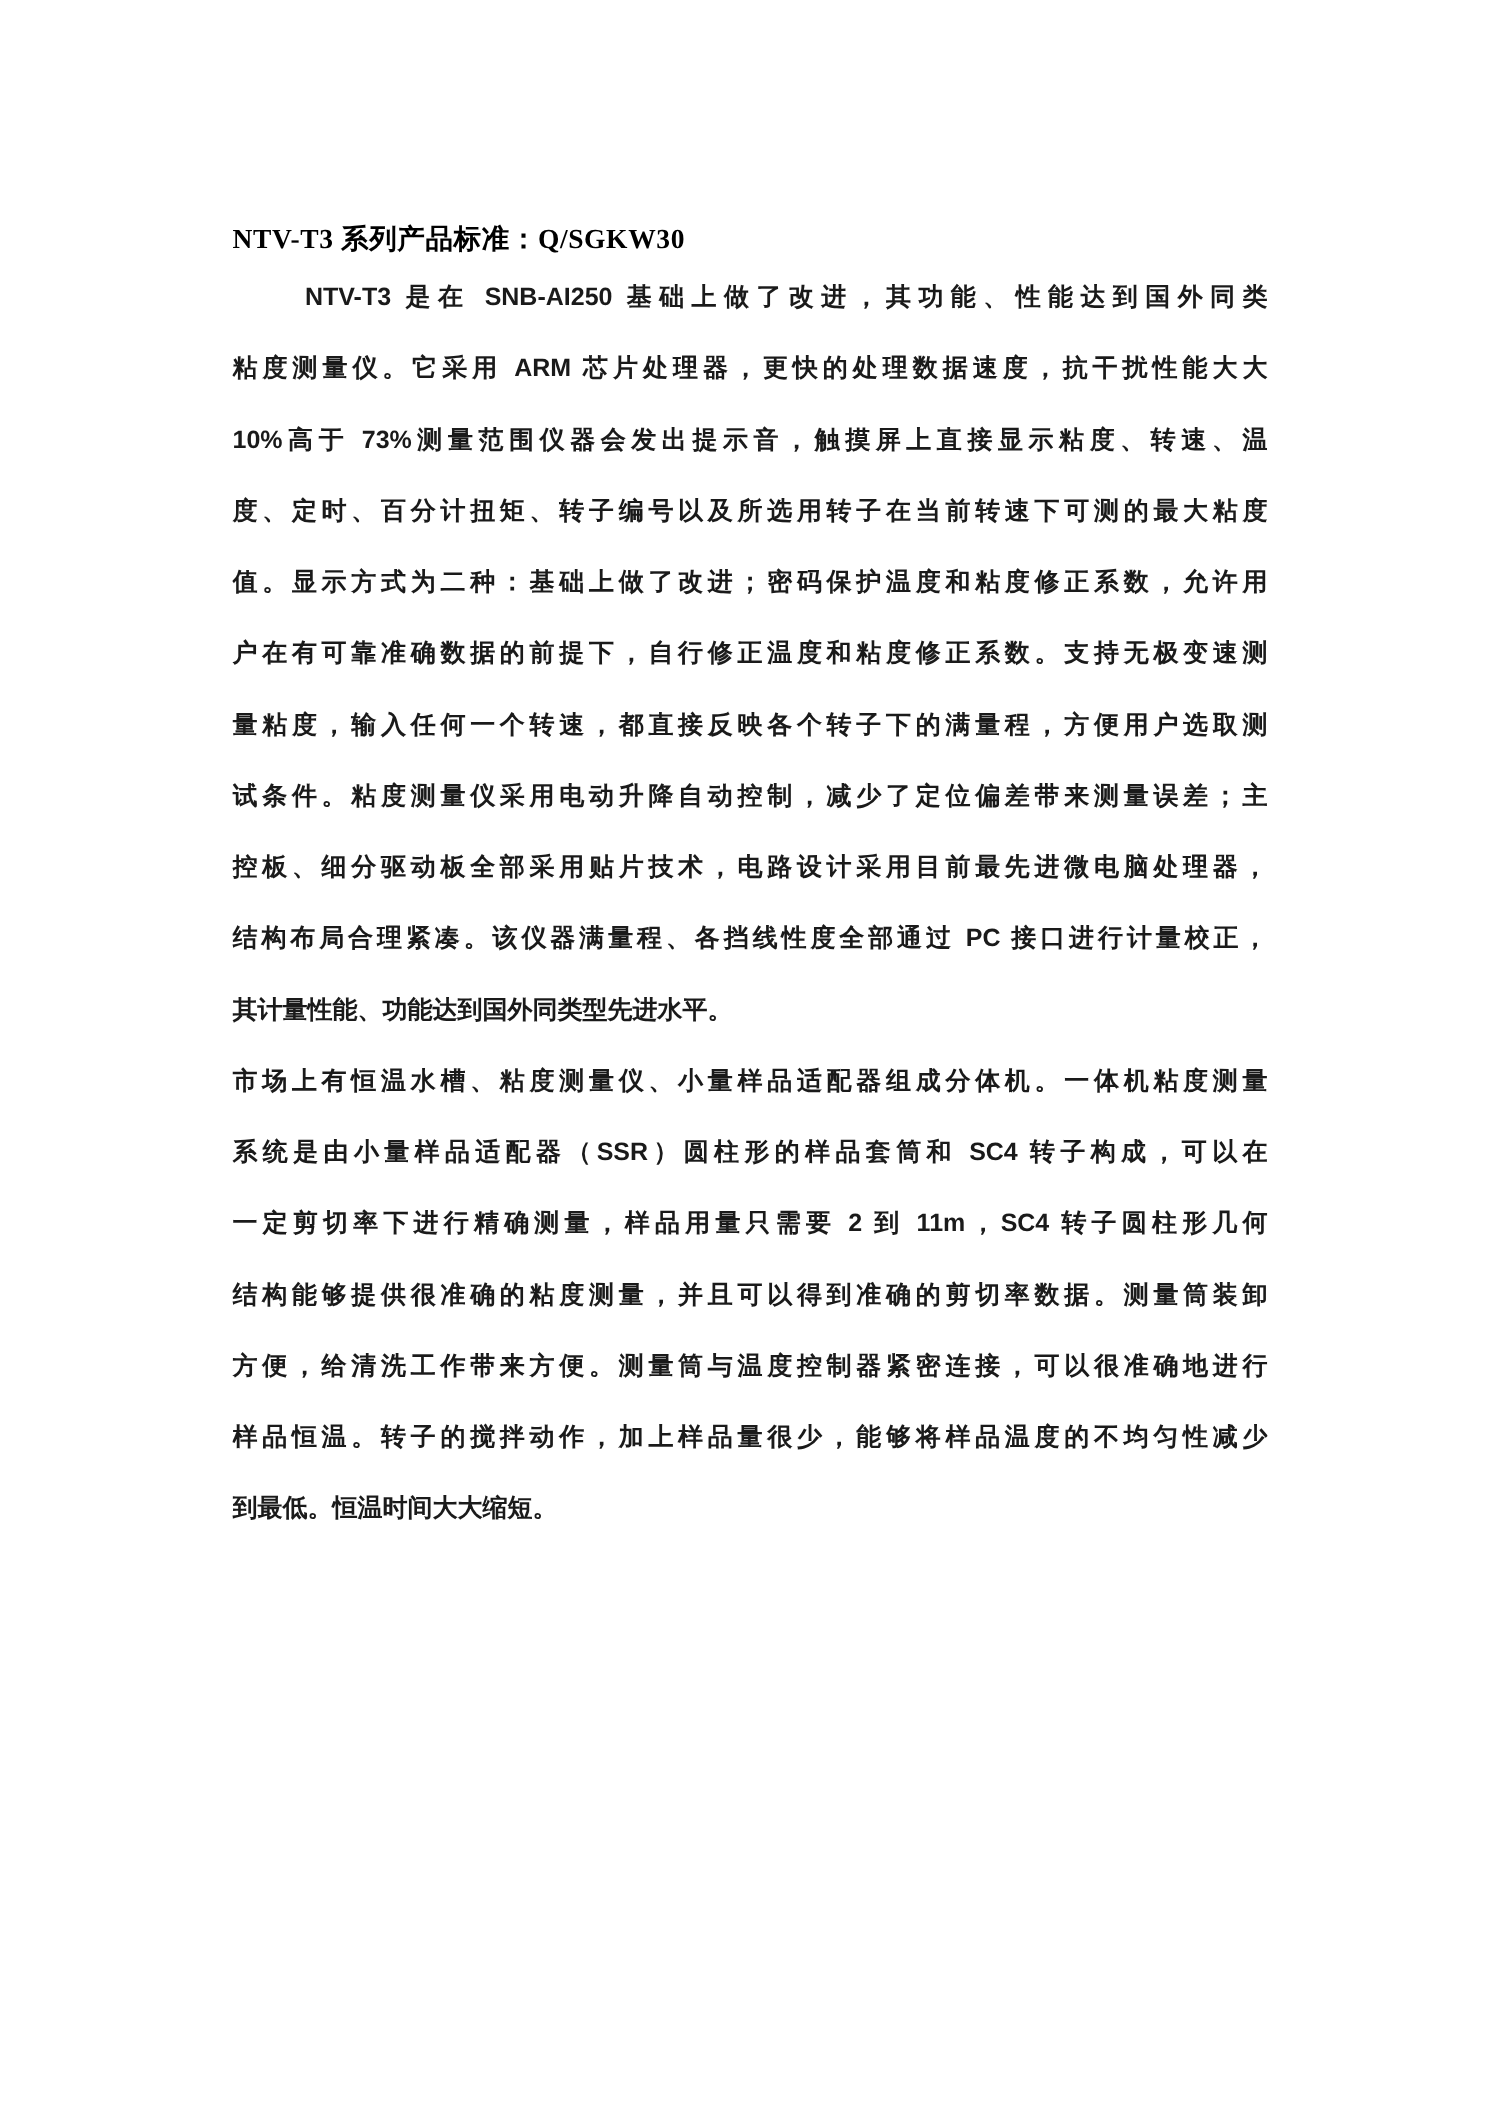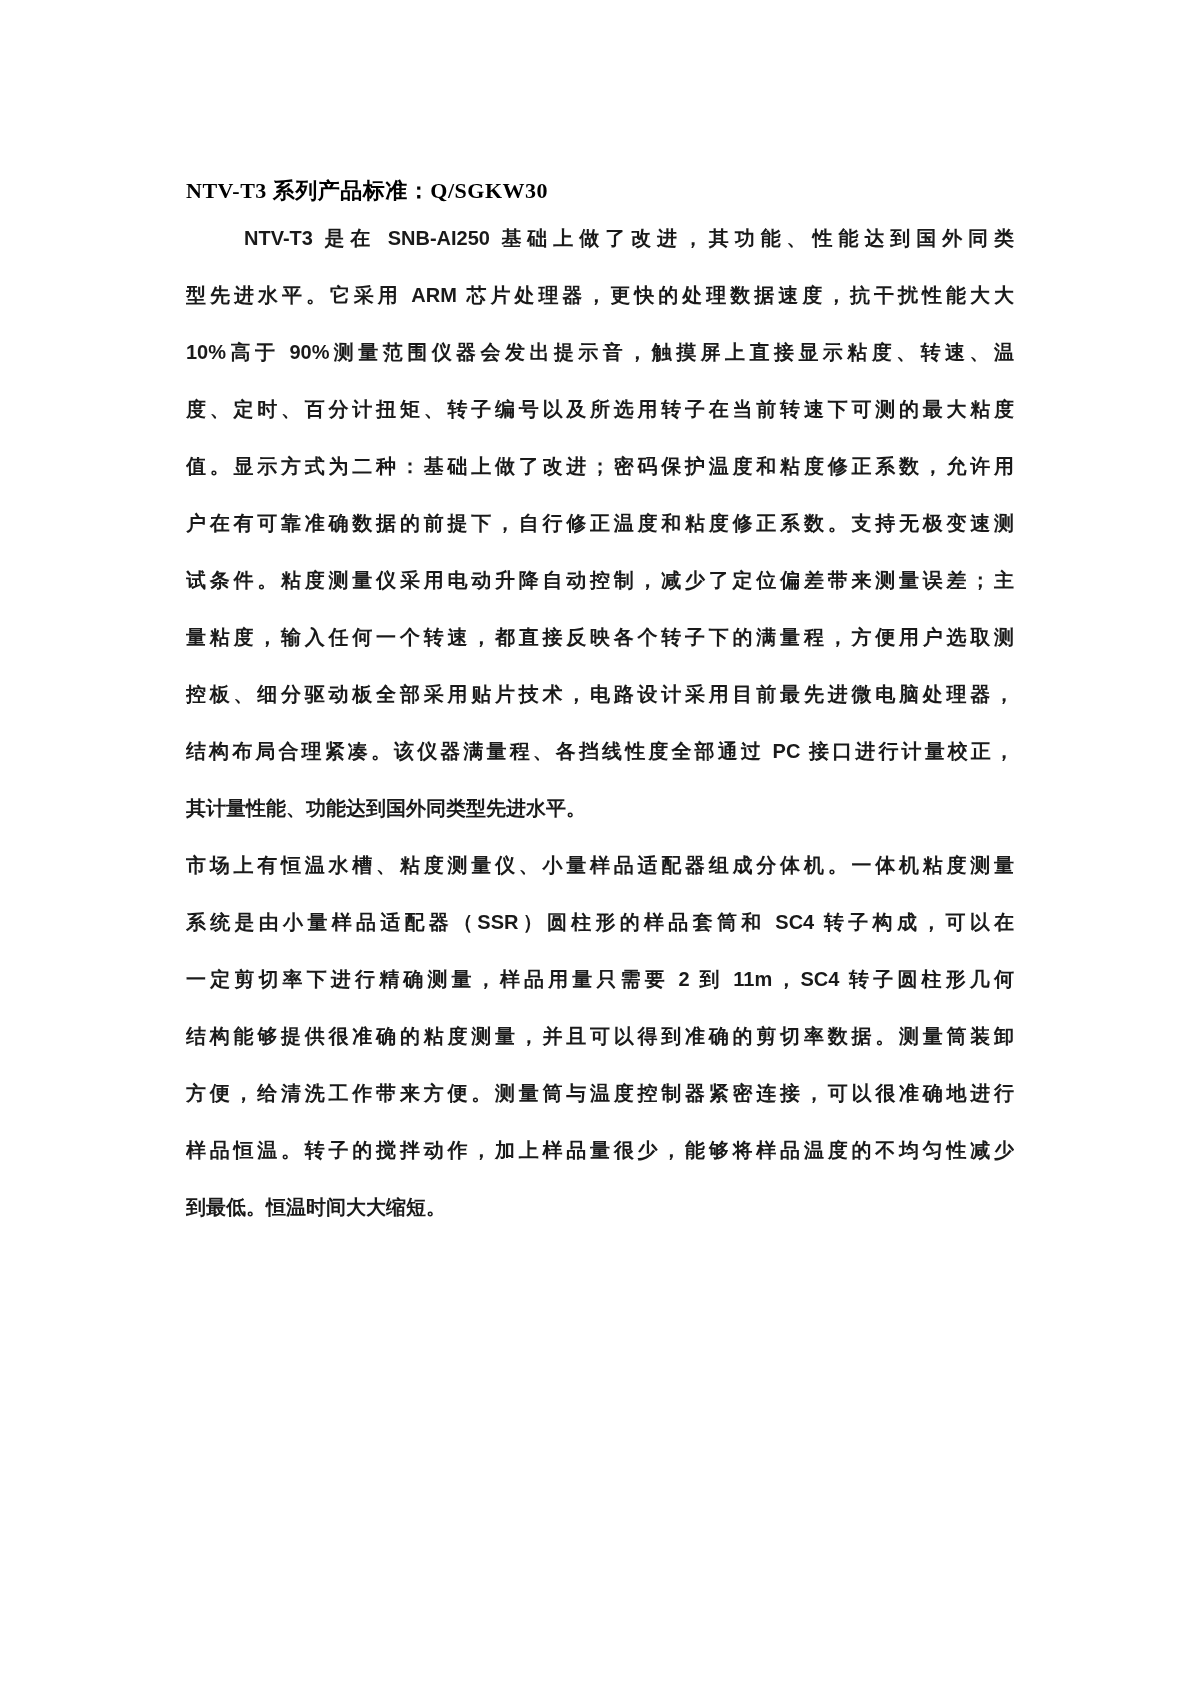--- a/index.html
+++ b/index.html
@@ -70,27 +70,27 @@
 </style>
 </head>
 <body>
 
 <div class="page">
   <div class="content">
     <h1 class="doc-title">NTV-T3 系列产品标准：Q/SGKW30</h1>
     <div>
         <div class="para para-0">
           <div class="line first">NTV-T3 是在 SNB-AI250 基础上做了改进，其功能、性能达到国外同类</div>
-          <div class="line">型先进水平。它采用 ARM 芯片处理器，更快的处理数据速度，抗干扰性能大大</div>
-          <div class="line">10%高于 90%测量范围仪器会发出提示音，触摸屏上直接显示粘度、转速、温</div>
+          <div class="line">粘度测量仪。它采用 ARM 芯片处理器，更快的处理数据速度，抗干扰性能大大</div>
+          <div class="line">10%高于 73%测量范围仪器会发出提示音，触摸屏上直接显示粘度、转速、温</div>
           <div class="line">度、定时、百分计扭矩、转子编号以及所选用转子在当前转速下可测的最大粘度</div>
           <div class="line">值。显示方式为二种：基础上做了改进；密码保护温度和粘度修正系数，允许用</div>
           <div class="line">户在有可靠准确数据的前提下，自行修正温度和粘度修正系数。支持无极变速测</div>
+          <div class="line">量粘度，输入任何一个转速，都直接反映各个转子下的满量程，方便用户选取测</div>
           <div class="line">试条件。粘度测量仪采用电动升降自动控制，减少了定位偏差带来测量误差；主</div>
-          <div class="line">量粘度，输入任何一个转速，都直接反映各个转子下的满量程，方便用户选取测</div>
           <div class="line">控板、细分驱动板全部采用贴片技术，电路设计采用目前最先进微电脑处理器，</div>
           <div class="line">结构布局合理紧凑。该仪器满量程、各挡线性度全部通过 PC 接口进行计量校正，</div>
           <div class="line last">其计量性能、功能达到国外同类型先进水平。</div>
         </div>
         <div class="para para-1">
           <div class="line">市场上有恒温水槽、粘度测量仪、小量样品适配器组成分体机。一体机粘度测量</div>
           <div class="line">系统是由小量样品适配器（SSR）圆柱形的样品套筒和 SC4 转子构成，可以在</div>
           <div class="line">一定剪切率下进行精确测量，样品用量只需要 2 到 11m，SC4 转子圆柱形几何</div>
           <div class="line">结构能够提供很准确的粘度测量，并且可以得到准确的剪切率数据。测量筒装卸</div>
           <div class="line">方便，给清洗工作带来方便。测量筒与温度控制器紧密连接，可以很准确地进行</div>

